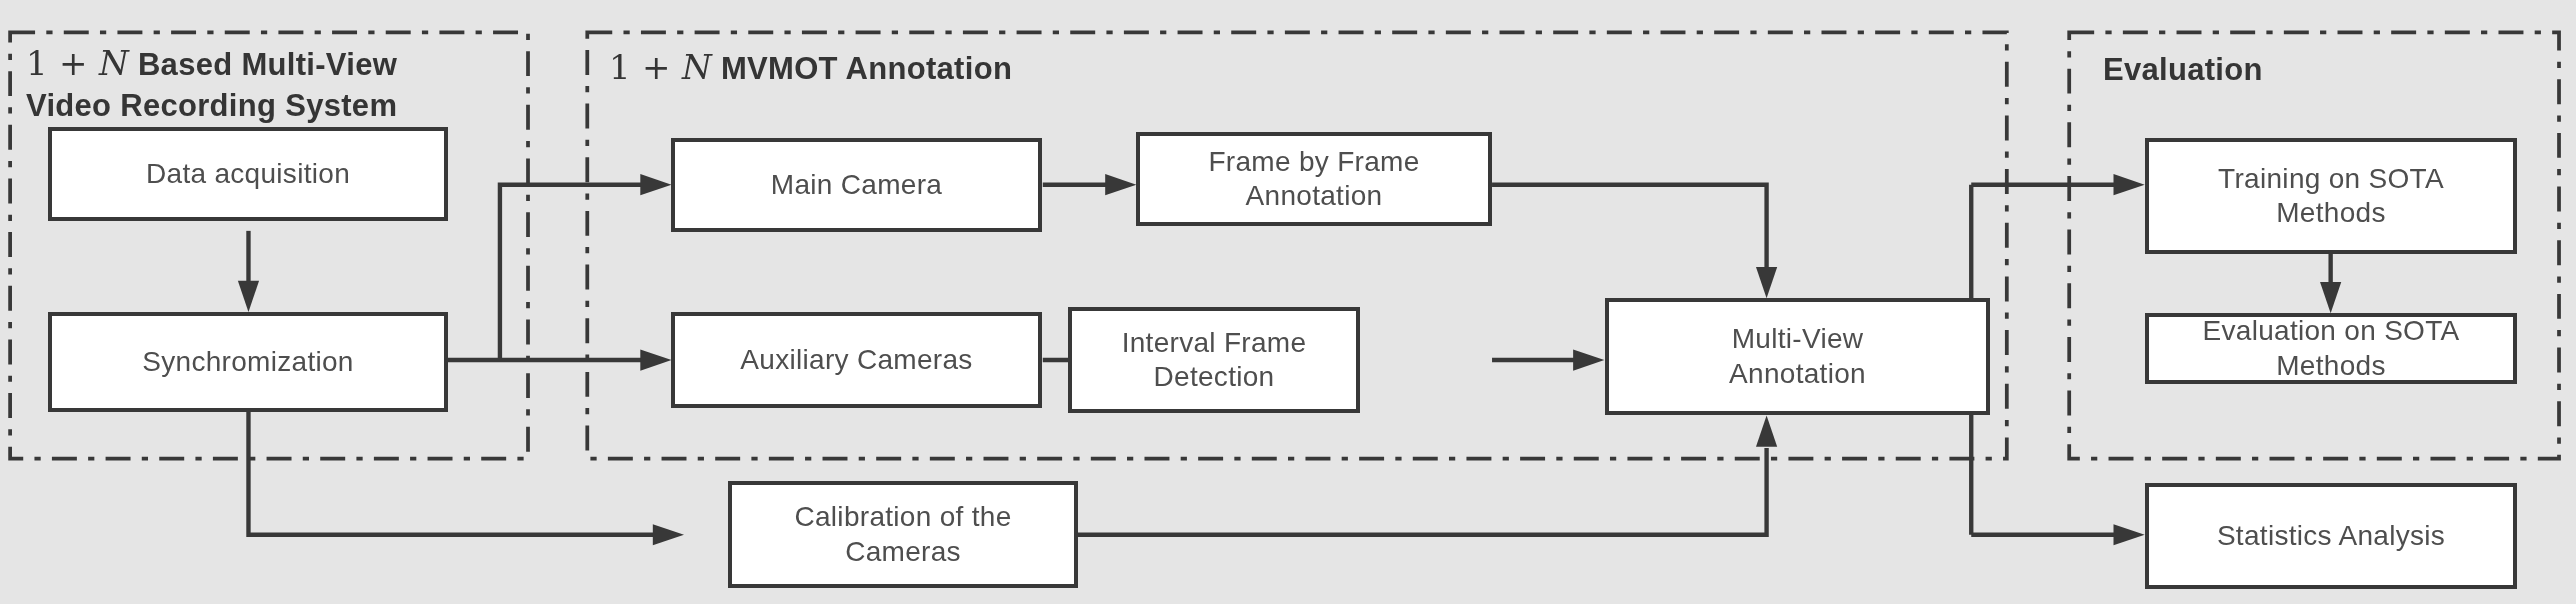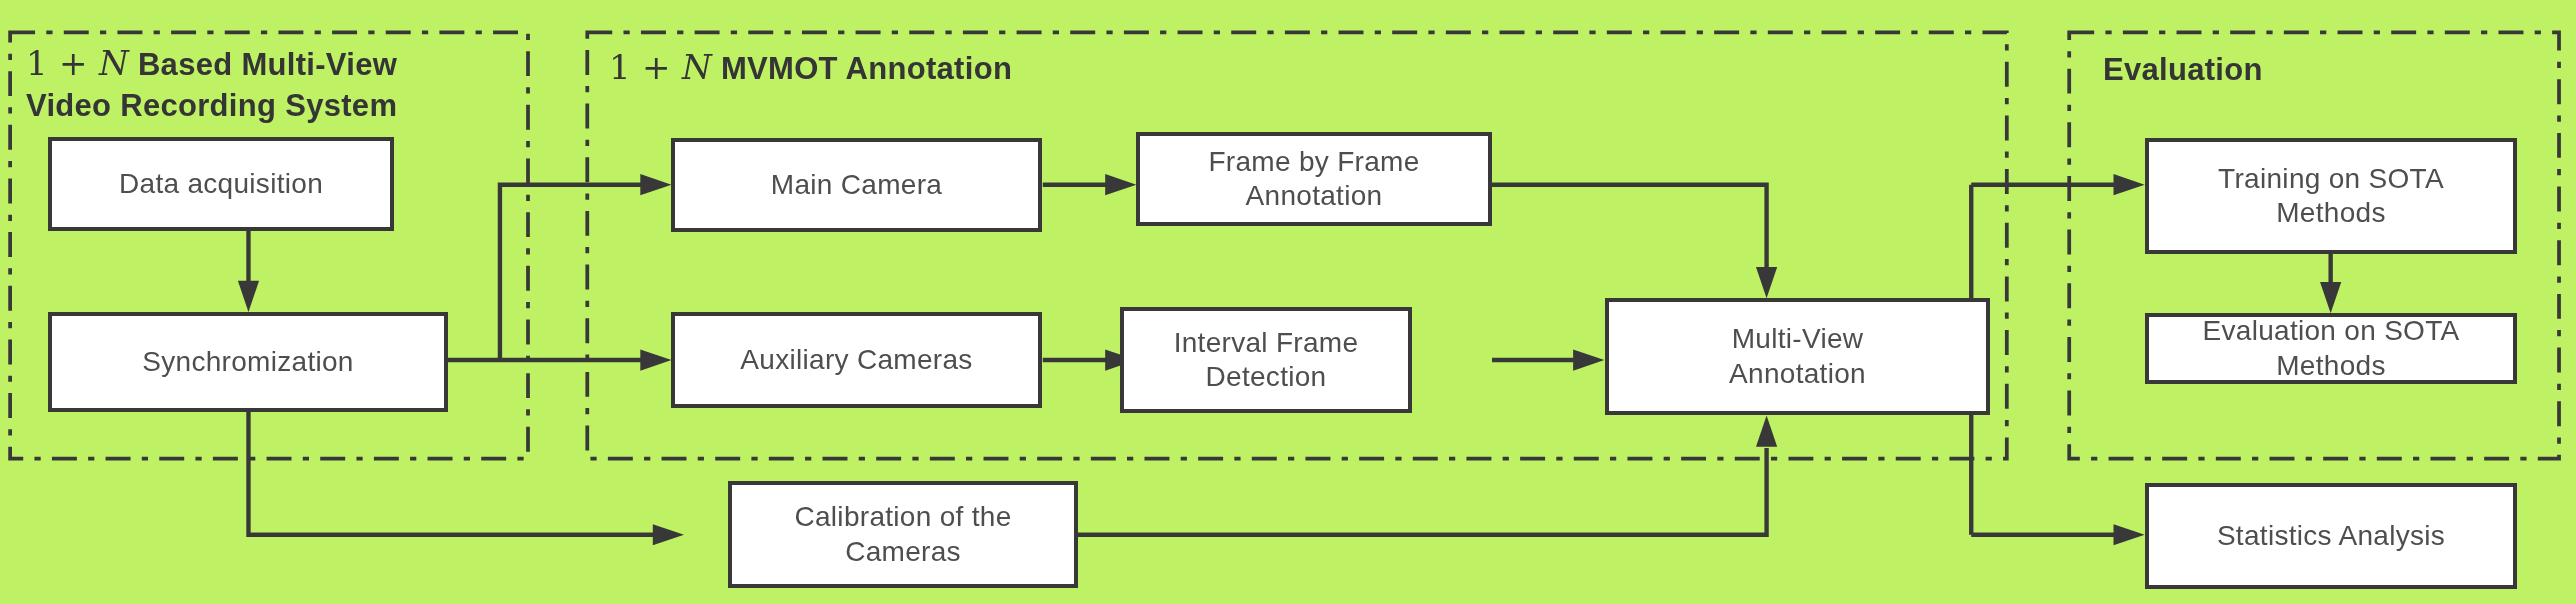--- a/index.html
+++ b/index.html
@@ -4,21 +4,21 @@
 <style>
   html, body {
     margin: 0;
     padding: 0;
     background: #ffffff;
   }
   #canvas {
     position: relative;
     width: 2576px;
     height: 604px;
-    background: #bef264;
+    background: #e5e5e5;
     font-family: "Liberation Sans", sans-serif;
     overflow: hidden;
   }
   #wires {
     position: absolute;
     left: 0;
     top: 0;
     width: 2576px;
     height: 604px;
   }
@@ -132,42 +132,42 @@
 
   <div class="sec-title" style="left:609px; top:45px;">
     <span class="math"><span>1 +</span> <span class="var">N</span></span>
     <span>MVMOT Annotation</span>
   </div>
 
   <div class="sec-title" style="left:2103px; top:50px;">
     <span>Evaluation</span>
   </div>
 
-  <div class="node" style="left:48px; top:137px; width:346px; height:94px;">
+  <div class="node" style="left:48px; top:127px; width:400px; height:94px;">
     <span>Data acquisition</span>
   </div>
 
   <div class="node" style="left:48px; top:312px; width:400px; height:100px;">
     <span>Synchromization</span>
   </div>
 
   <div class="node" style="left:671px; top:138px; width:371px; height:94px;">
     <span>Main Camera</span>
   </div>
 
   <div class="node" style="left:1136px; top:132px; width:356px; height:94px;">
     <span>Frame by Frame
 Annotation</span>
   </div>
 
   <div class="node" style="left:671px; top:312px; width:371px; height:96px;">
     <span>Auxiliary Cameras</span>
   </div>
 
-  <div class="node" style="left:1120px; top:307px; width:292px; height:106px;">
+  <div class="node" style="left:1068px; top:307px; width:292px; height:106px;">
     <span>Interval Frame
 Detection</span>
   </div>
 
   <div class="node" style="left:1605px; top:298px; width:385px; height:117px;">
     <span>Multi-View
 Annotation</span>
   </div>
 
   <div class="node" style="left:684px; top:481px; width:350px; height:107px;margin-left:44px;">

